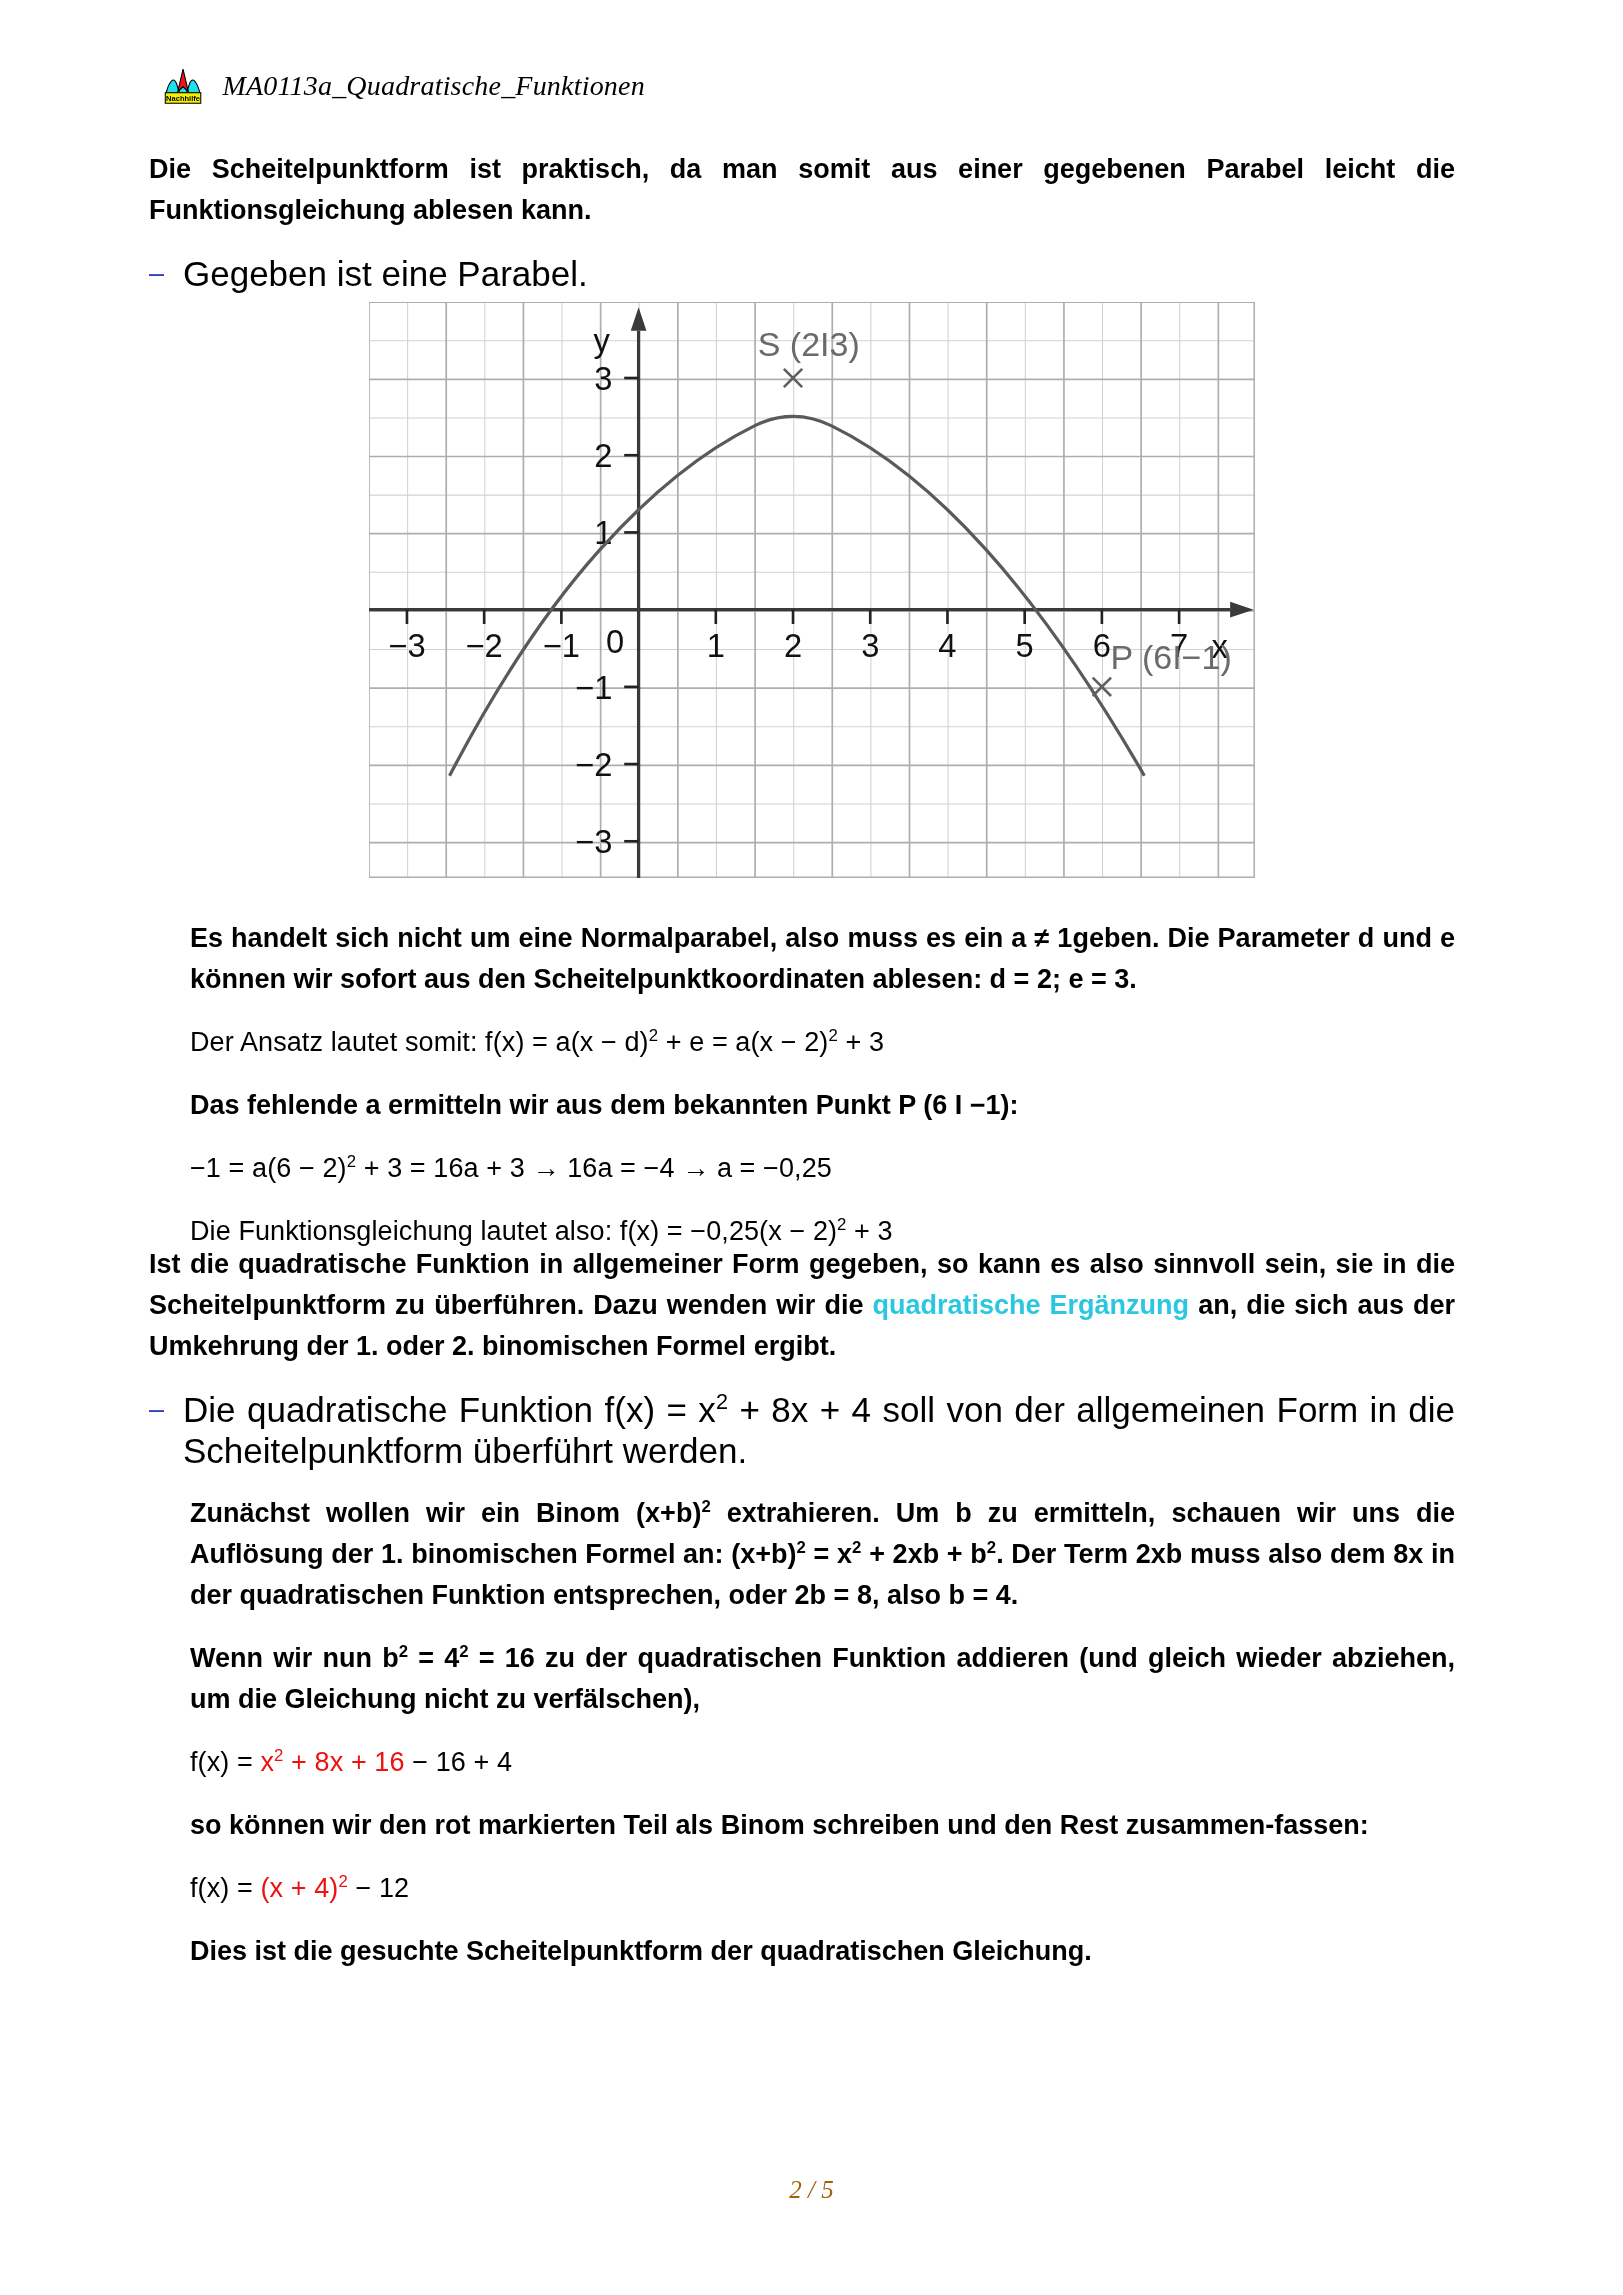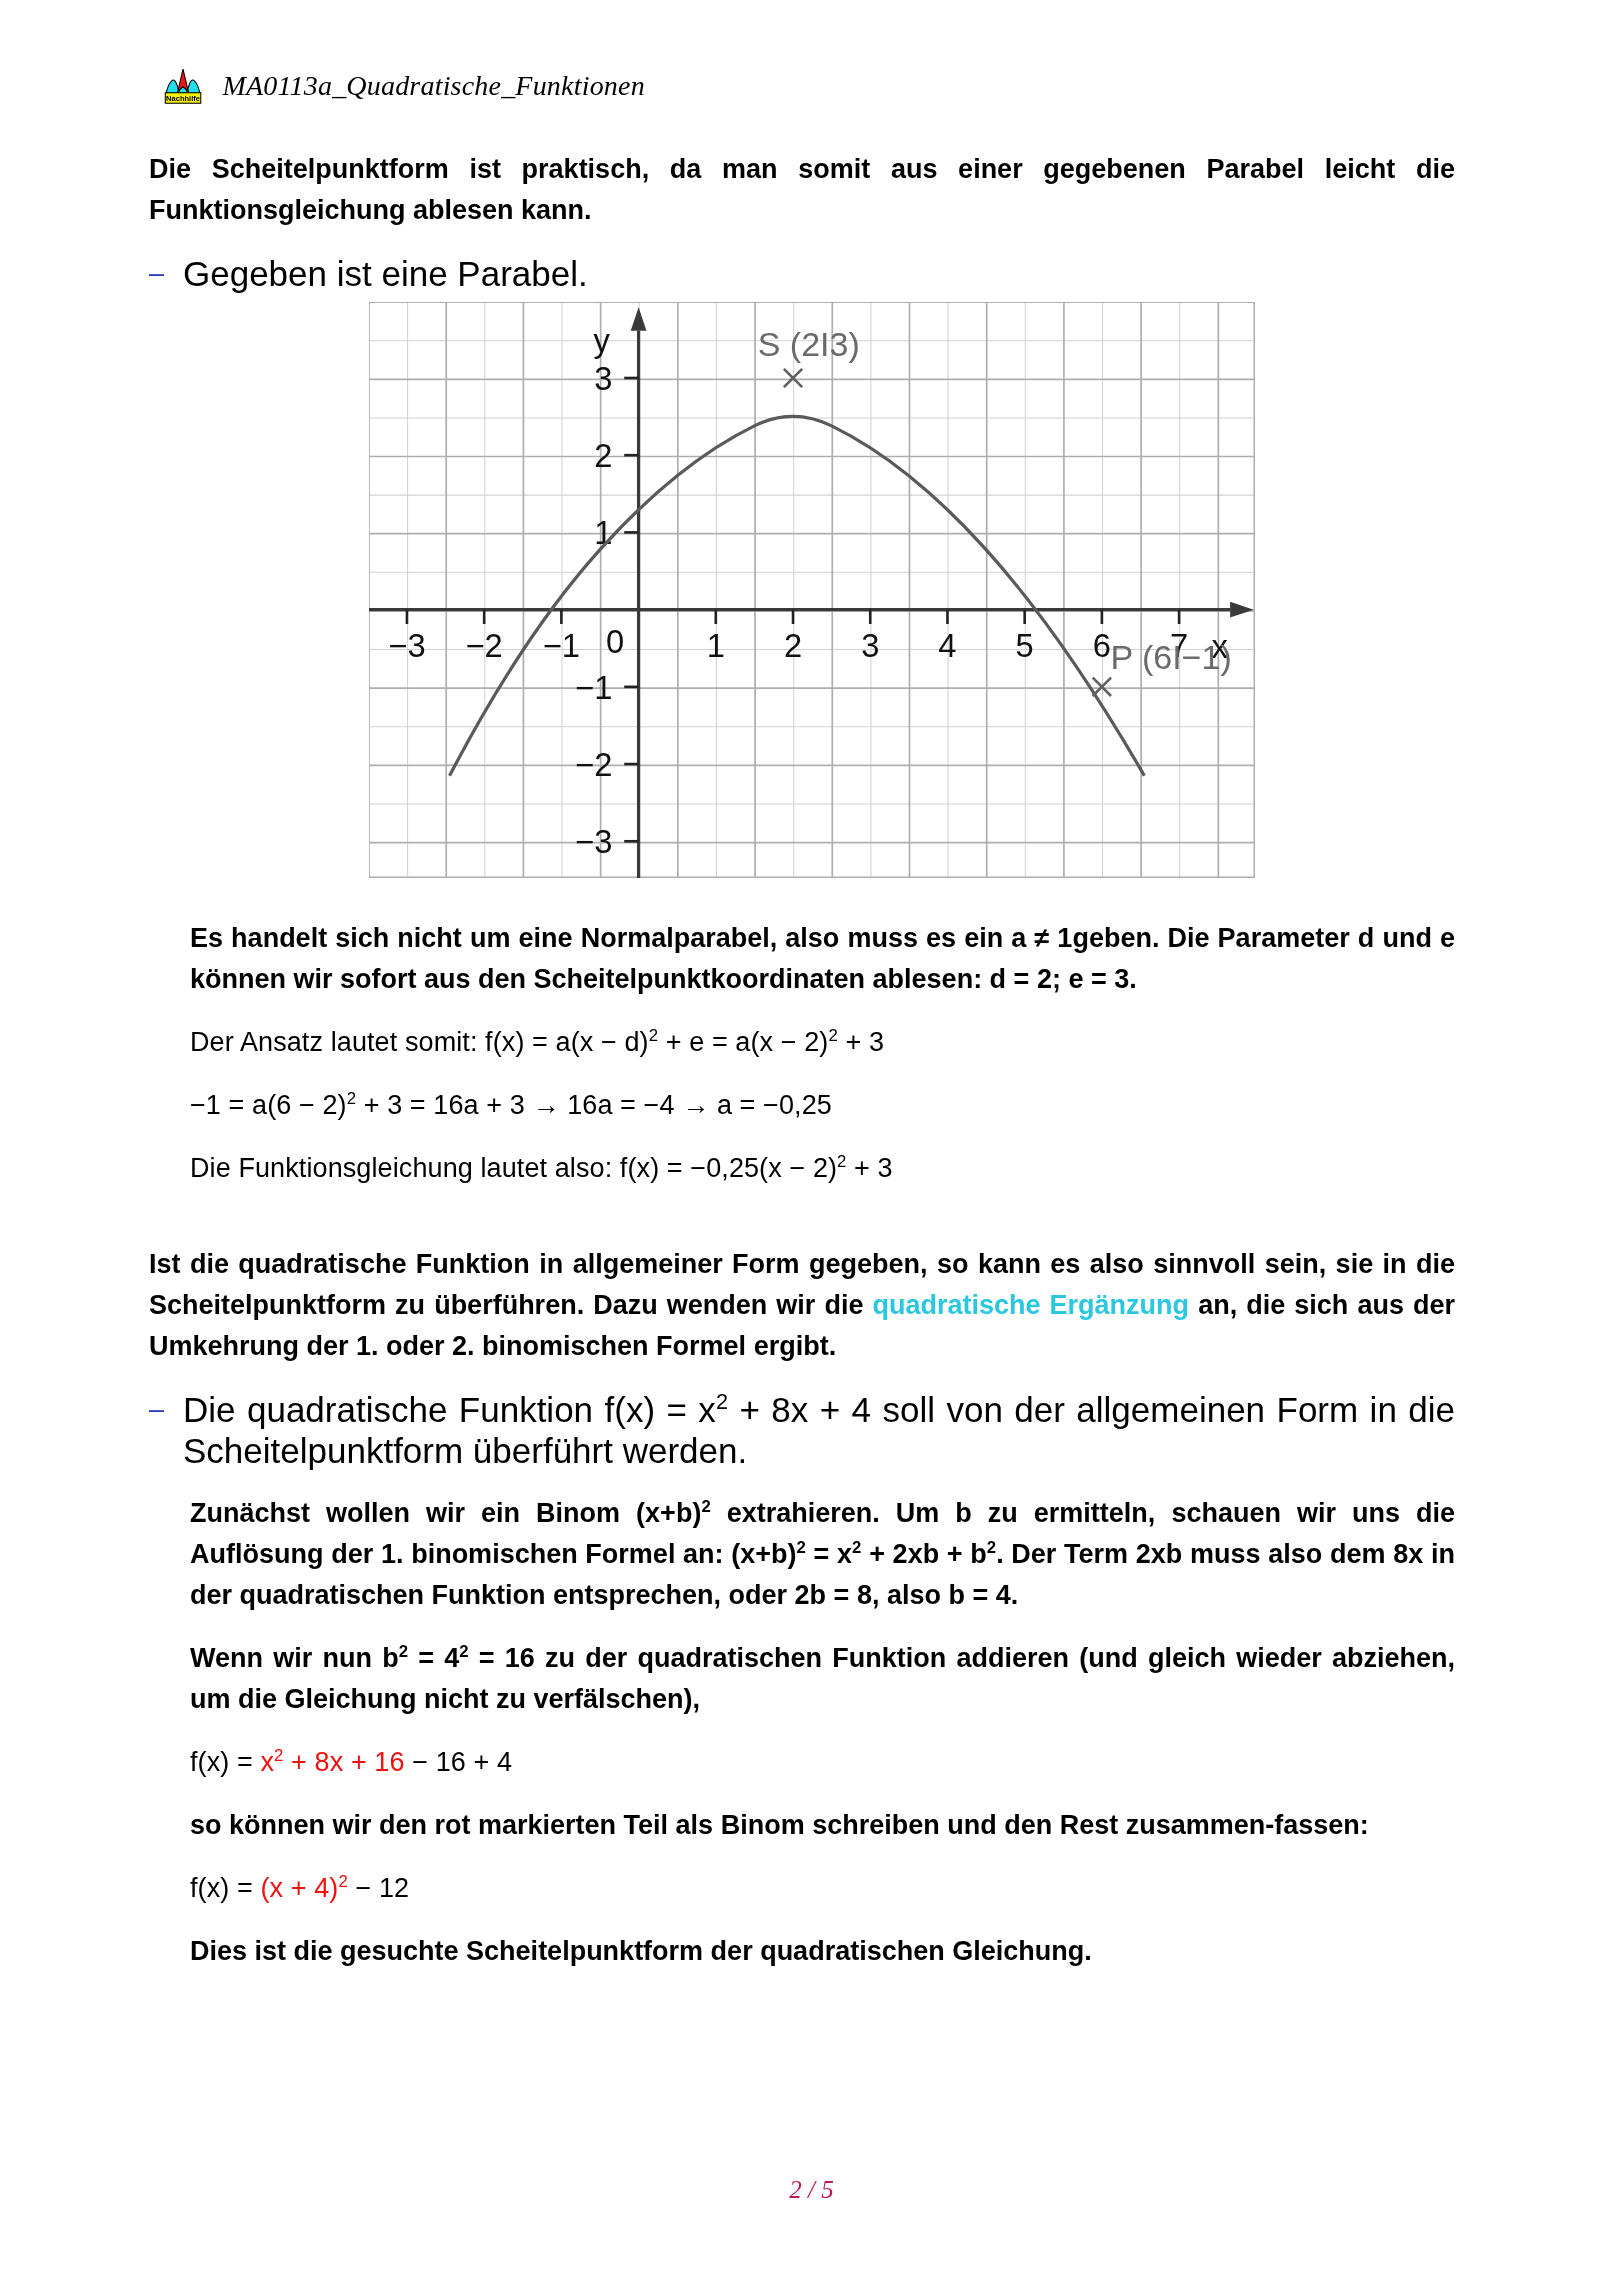--- a/index.html
+++ b/index.html
@@ -115,21 +115,21 @@
   
   .footer {
     position: absolute;
     left: 0;
     right: 0;
     top: 2176px;
     text-align: center;
     font-family: "Liberation Serif", serif;
     font-style: italic;
     font-size: 25px;
-    color: #be185d;
+    color: #a16207;
   }
 </style>
 </head>
 <body>
 
 <div class="page">
 
   <div class="header">
     <svg class="logo" viewBox="0 0 70 62">
       <path d="M6 44 C10 26 18 16 22 28 L26 40 L32 12 L38 40 L42 28 C46 16 54 26 58 44 Z" fill="#1fe0ef" stroke="#000" stroke-width="1.6"></path>
@@ -275,20 +275,21 @@
   </div>
 
   <div class="content" style="top:918px; left:190px; width:1265px;">
 
     <p class="para">Es handelt sich nicht um eine Normalparabel, also muss es ein a ≠ 1geben. Die Parameter d und e können wir sofort aus den Scheitelpunktkoordinaten ablesen: d = 2; e = 3.</p>
 
     <div class="math">
       <span>Der Ansatz lautet somit: f(x) = a(x − d)</span><span class="sup">2</span><span> + e = a(x − 2)</span><span class="sup">2</span><span> + 3</span>
     </div>
 
+    <p class="para">Das fehlende a ermitteln wir aus dem bekannten Punkt P (6 I −1):</p>
 
     <div class="math">
       <span>−1 = a(6 − 2)</span><span class="sup">2</span><span> + 3 = 16a + 3 → 16a = −4 → a = −0,25</span>
     </div>
 
     <div class="math">
       <span>Die Funktionsgleichung lautet also: f(x) = −0,25(x − 2)</span><span class="sup">2</span><span> + 3</span>
     </div>
   </div>
 

